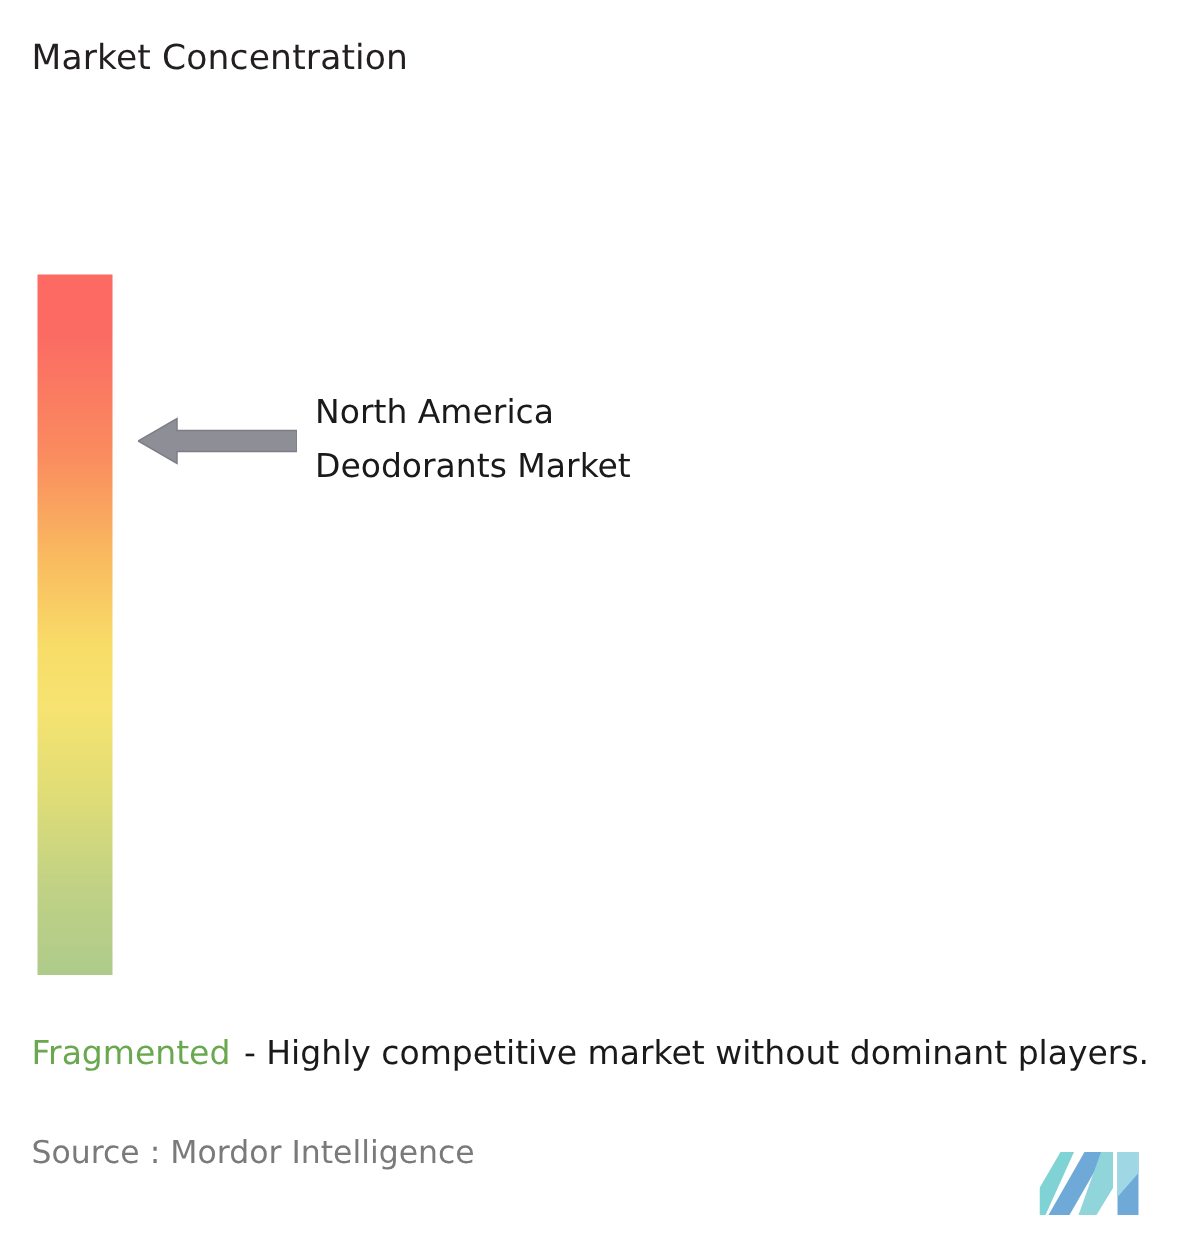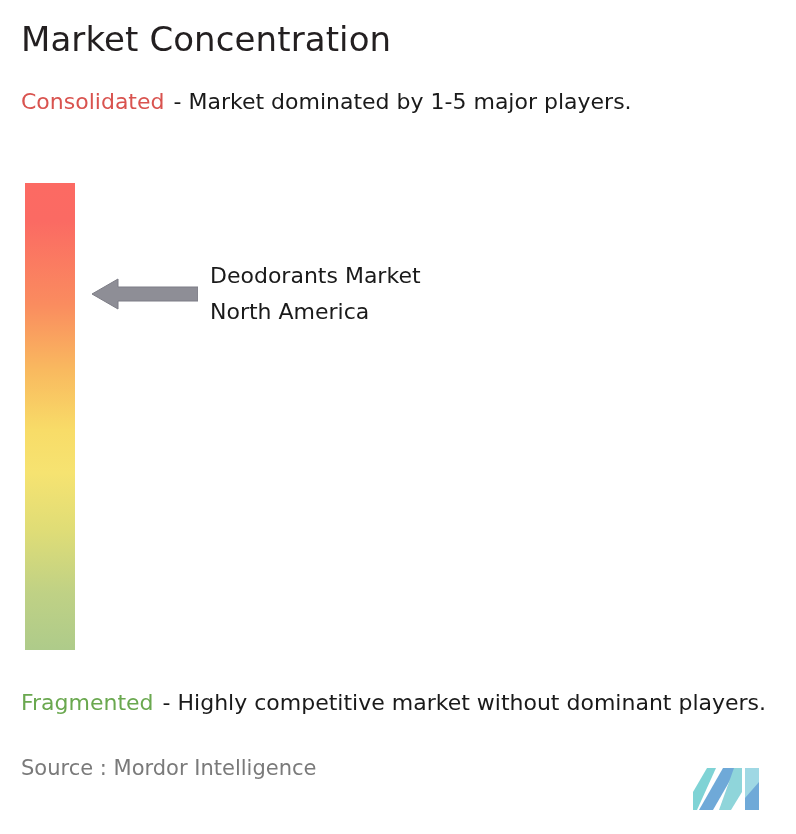--- a/index.html
+++ b/index.html
@@ -20,21 +20,21 @@
     width: 796px;
     height: 834px;
     background: #ffffff;
   }
 
   
   .chart-title {
     position: absolute;
     left: 21px;
     top: 22px;
-    font-size: 34px;
+    font-size: 23px;
     line-height: 34px;
     color: #231f20;
     letter-spacing: 0.1px;
     white-space: nowrap;
   }
 
   
   .caption-top {
     position: absolute;
     left: 21px;
@@ -130,33 +130,30 @@
     height: 42px;
   }
 </style>
 </head>
 <body>
 
 <div class="page">
 
   <div class="chart-title">Market Concentration</div>
 
-  <div class="caption-top">
-    <span class="kw-consolidated">Consolidated</span><span class="kw-gap"></span><span>- Market dominated by 1-5 major players.</span>
-  </div>
 
   <div class="gradient-bar"></div>
 
   <div class="callout">
     <svg class="arrow-svg" width="106" height="36" viewBox="0 0 106 36">
       <polygon points="0,18 26,3 26,11 106,11 106,25 26,25 26,33" fill="#8e8e96" stroke="#7d7d86" stroke-width="1"></polygon>
     </svg>
     <div class="callout-label">
+      <div>North America</div>
       <div>Deodorants Market</div>
-      <div>North America</div>
     </div>
   </div>
 
   <div class="caption-bottom">
     <span class="kw-fragmented">Fragmented</span><span class="kw-gap"></span><span>- Highly competitive market without dominant players.</span>
   </div>
 
   <div class="source-line">Source :  Mordor Intelligence</div>
 
   <svg class="logo" viewBox="0 0 72 42" width="72" height="42">

